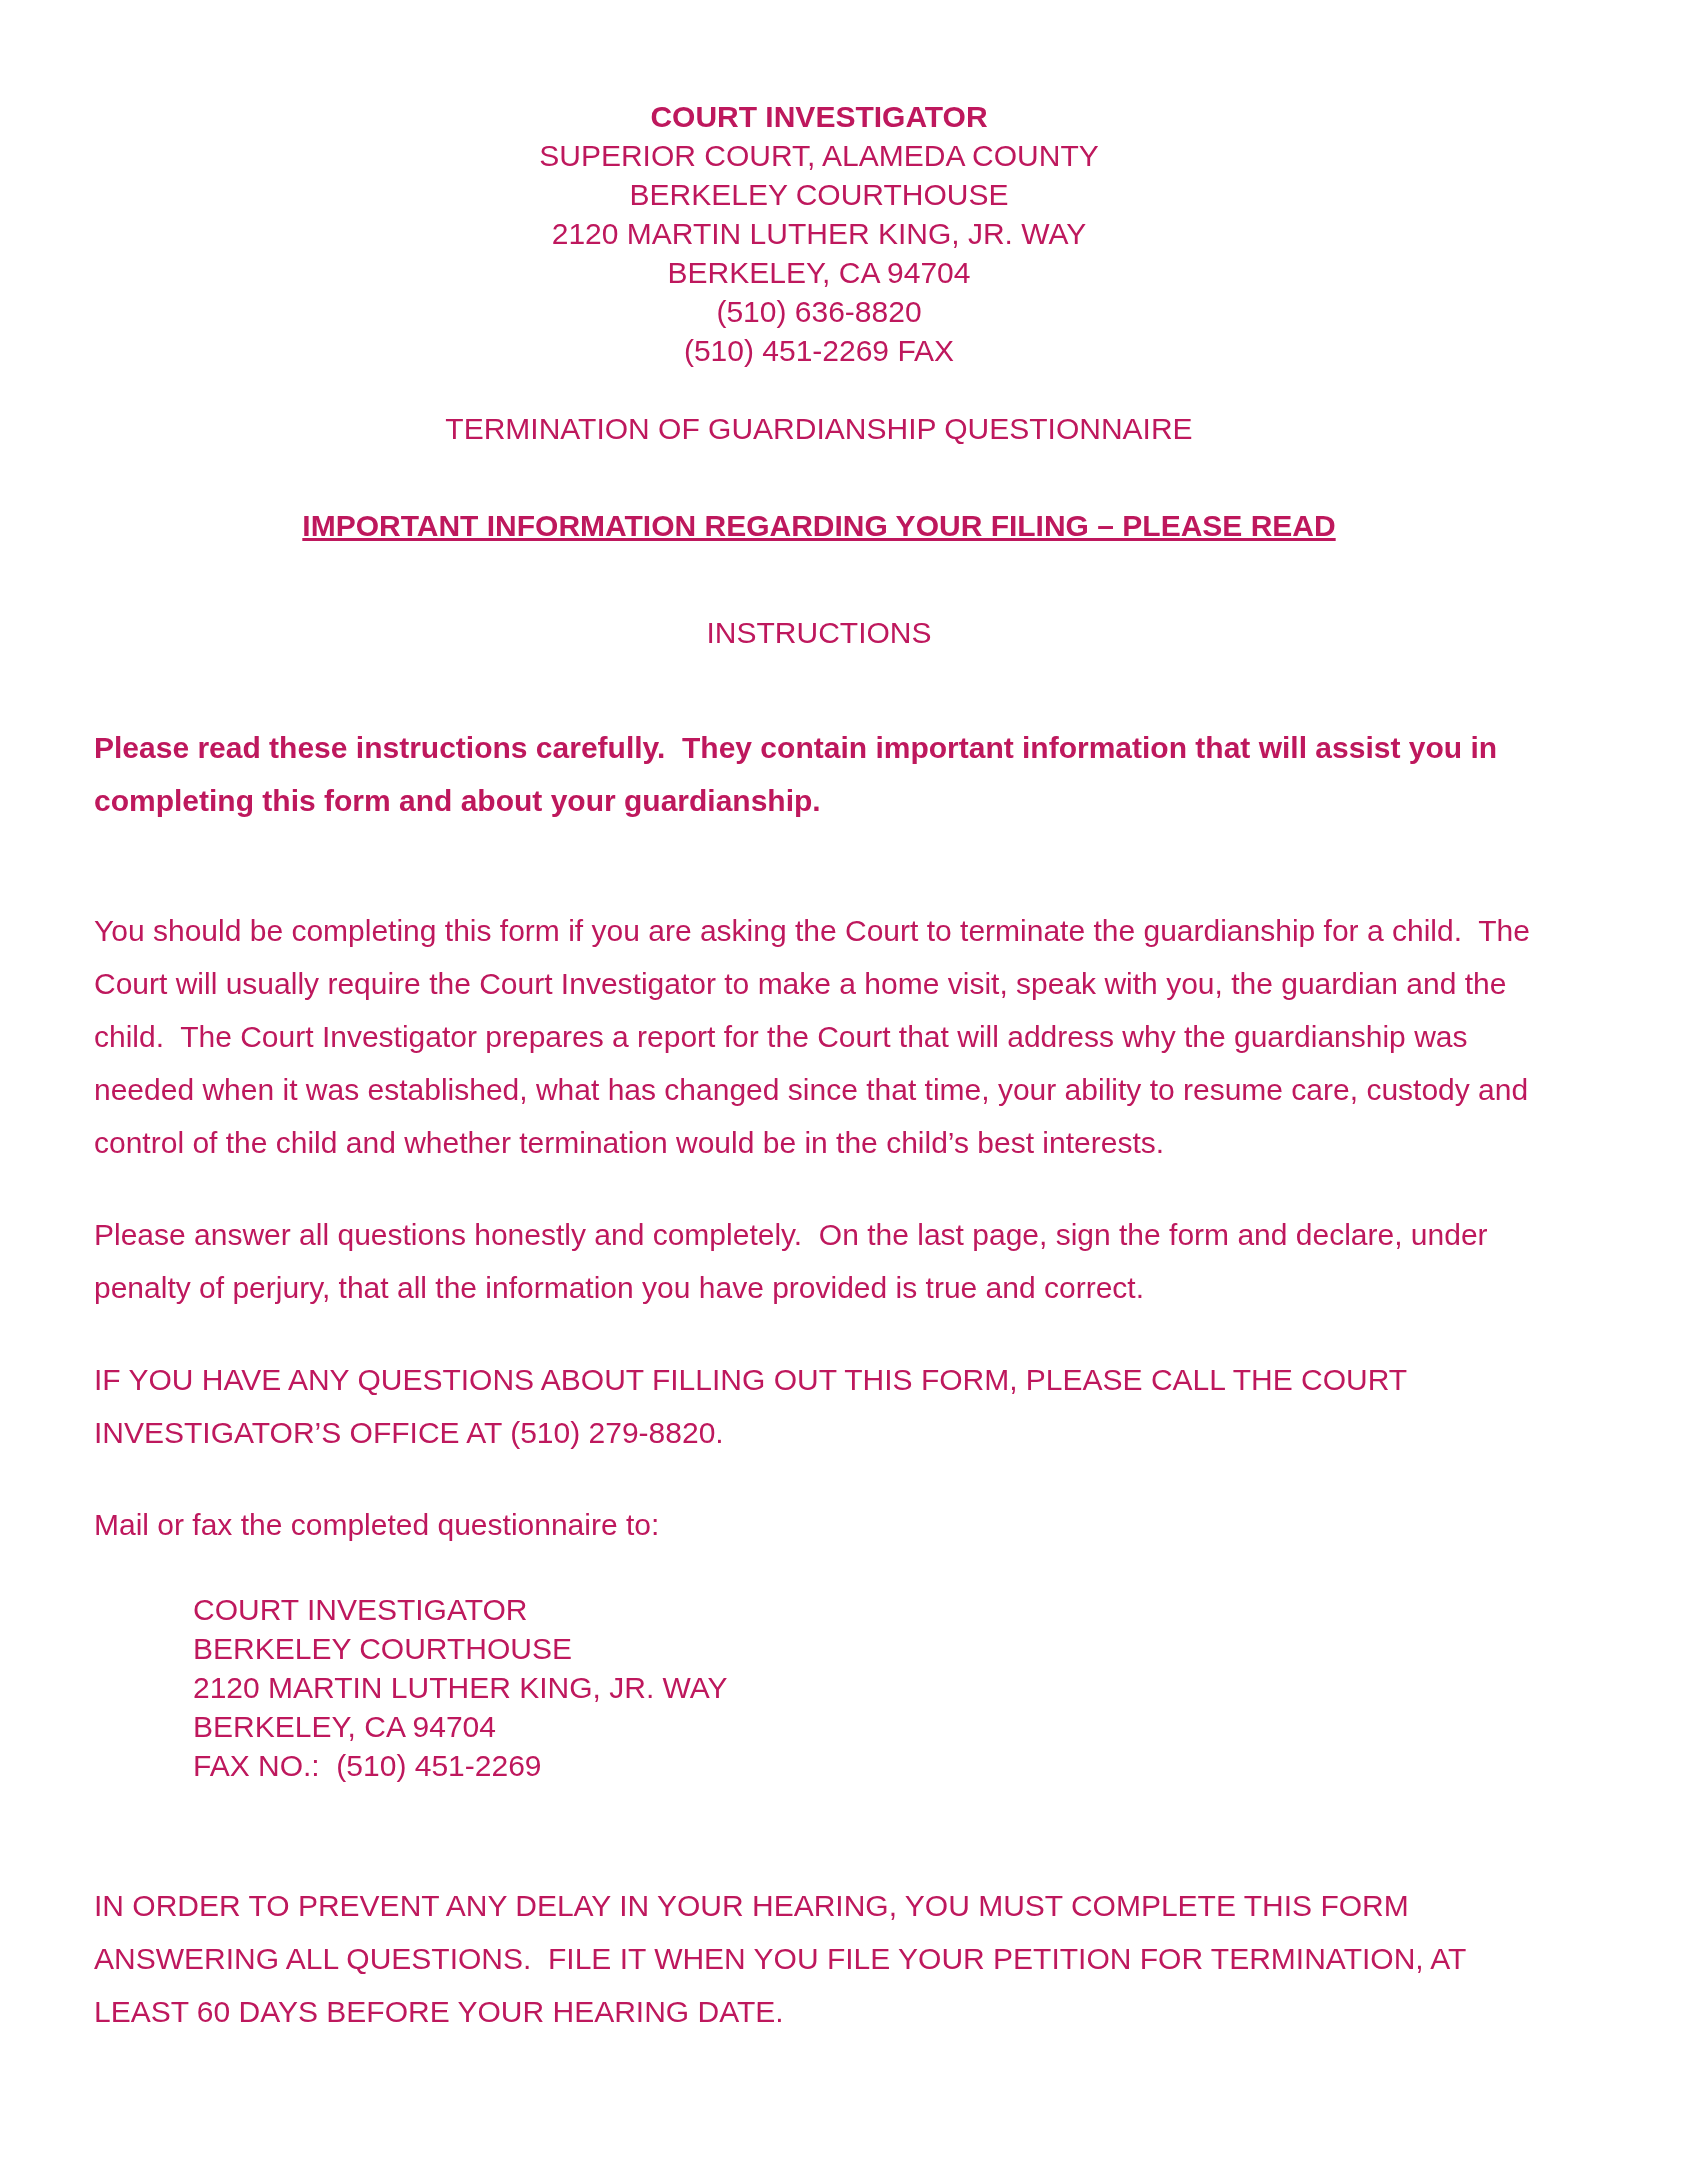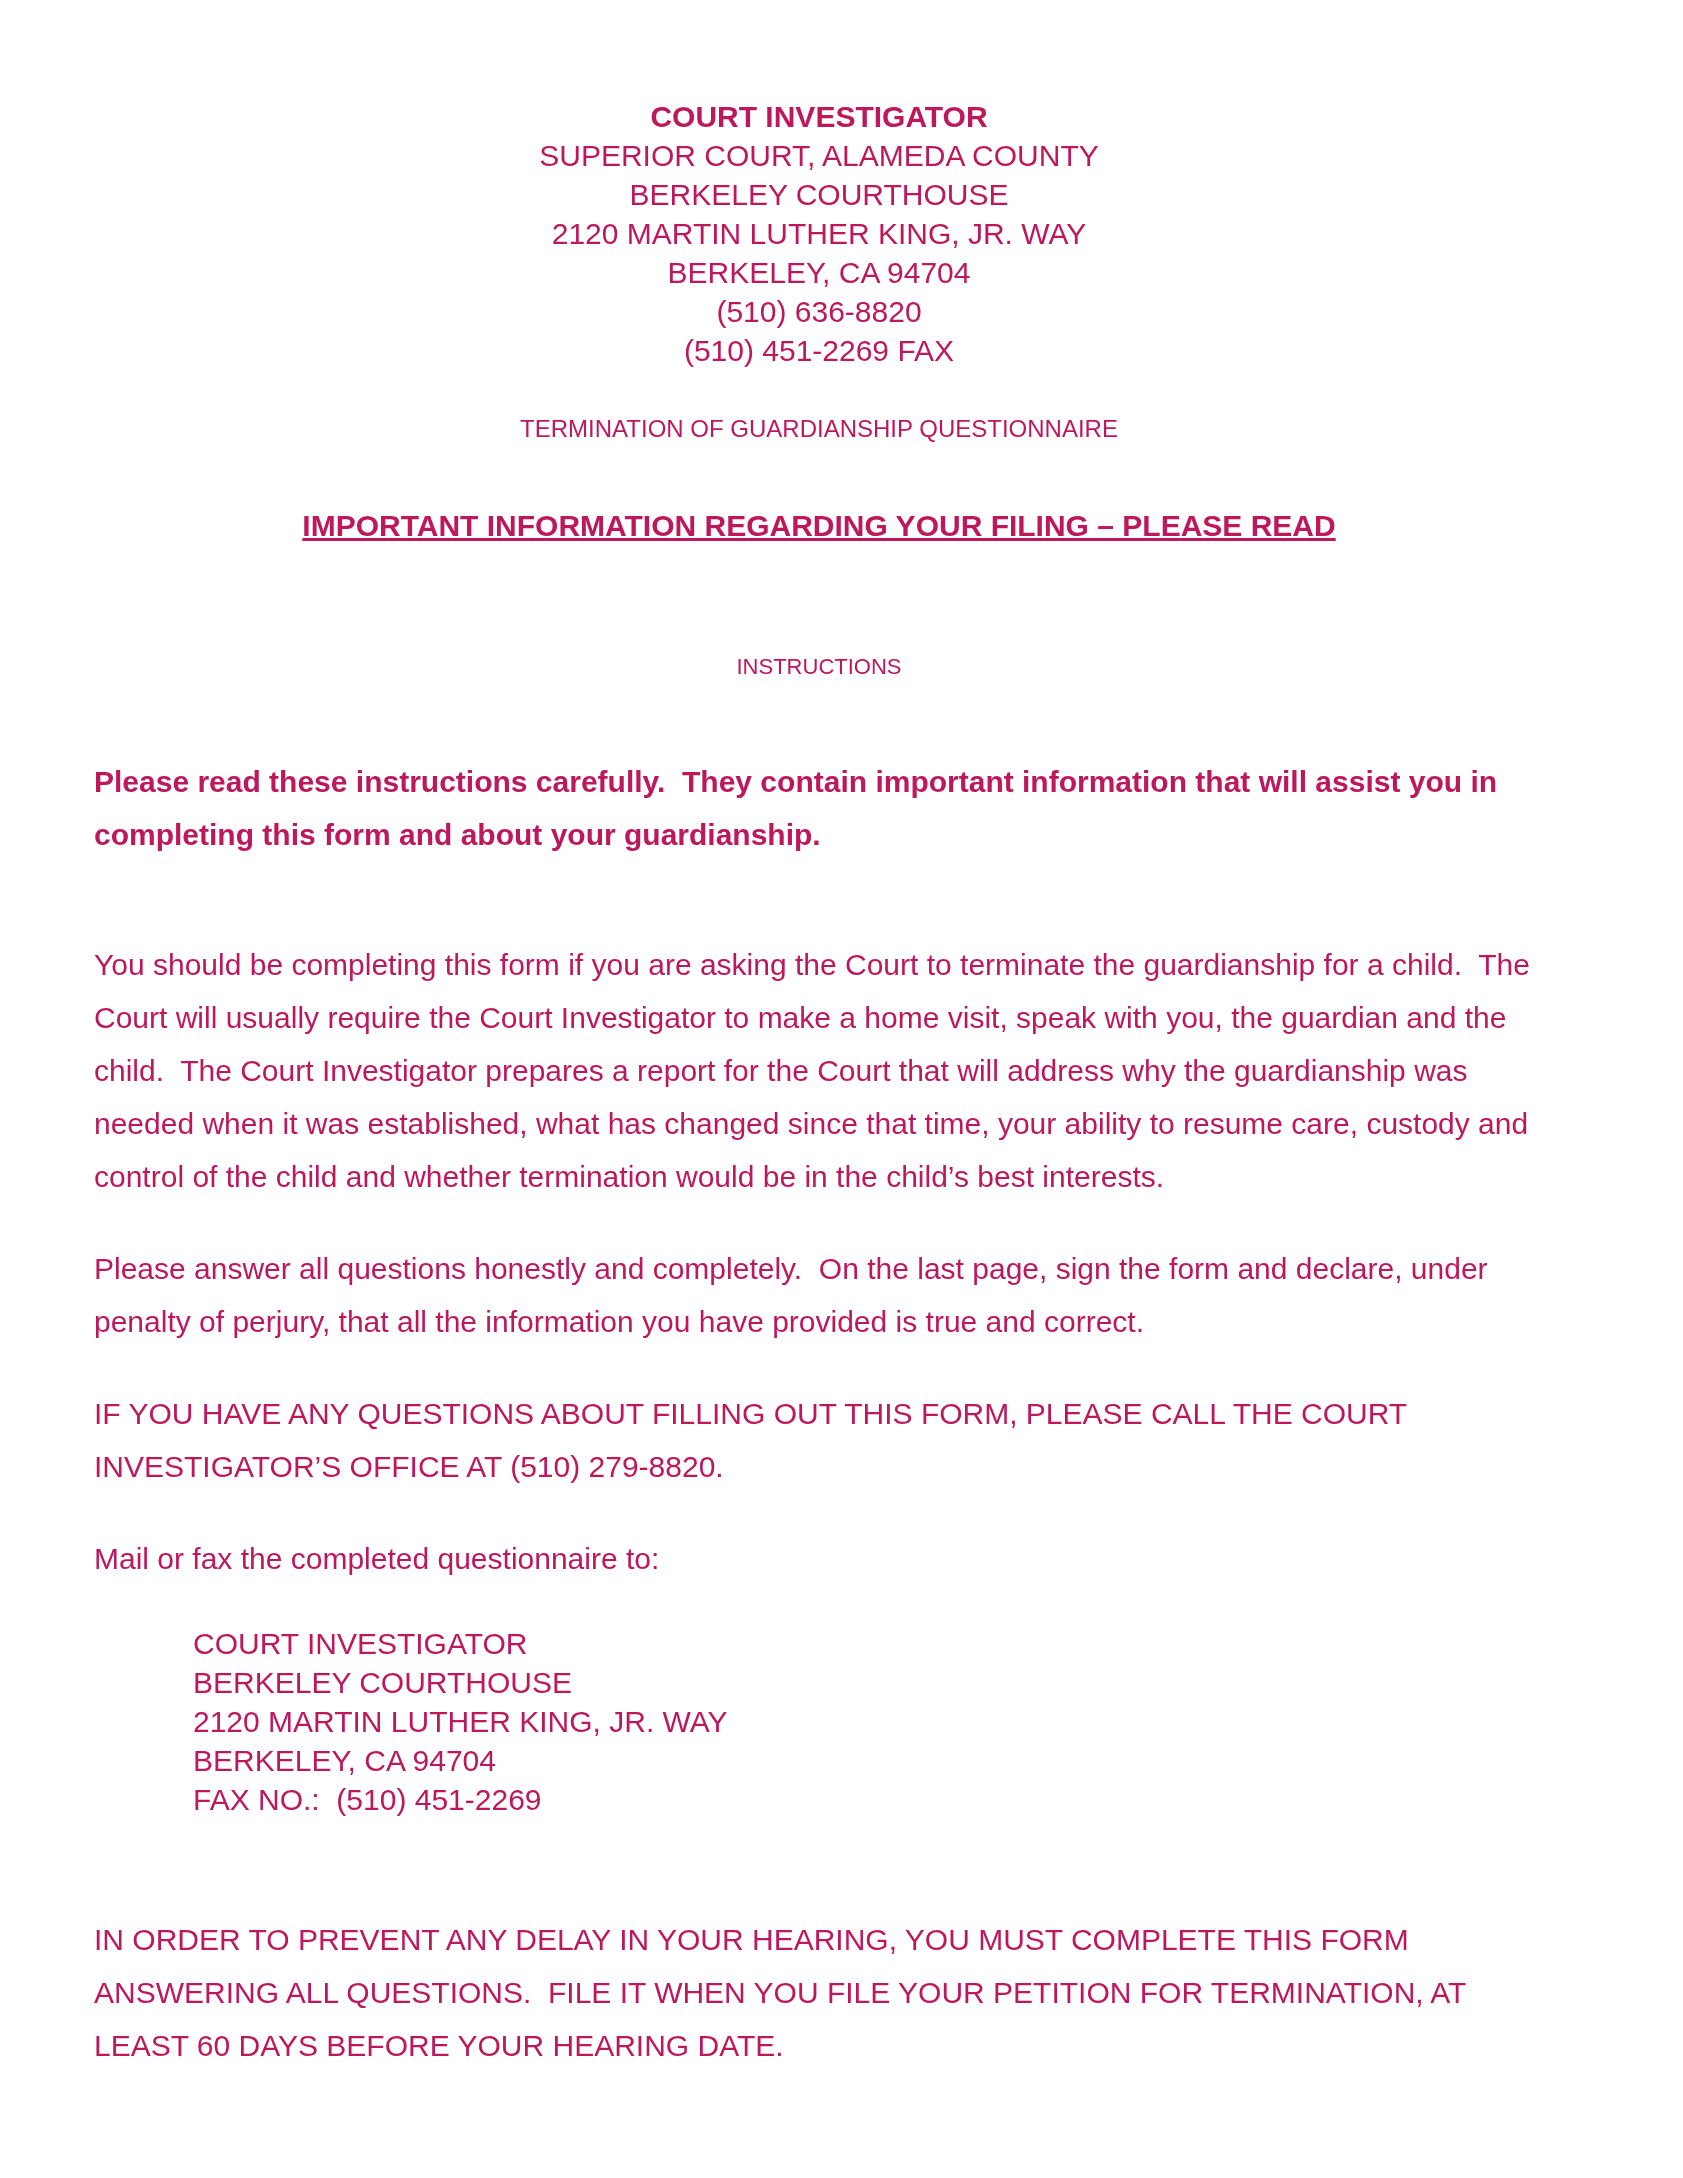--- a/index.html
+++ b/index.html
@@ -18,40 +18,40 @@
     overflow: hidden;
   }
   .hline {
     font-size: 30px;
     line-height: 39px;
     text-align: center;
     white-space: pre-wrap;
   }
   .bold { font-weight: bold; }
   .doc-title {
-    font-size: 24px;
+    font-size: 30px;
     line-height: 39px;
     text-align: center;
     margin-top: 39px;
     white-space: pre-wrap;
   }
   .important-line {
     font-size: 30px;
     line-height: 39px;
     text-align: center;
     font-weight: bold;
     text-decoration: underline;
     margin-top: 58px;
     white-space: pre-wrap;
   }
   .instructions-heading {
-    font-size: 22px;
+    font-size: 30px;
     line-height: 39px;
     text-align: center;
-    margin-top: 102px;
+    margin-top: 68px;
     white-space: pre-wrap;
   }
   .para {
     font-size: 30px;
     line-height: 53px;
     margin: 39px 0 0 0;
     white-space: pre-wrap;
   }
   .para-intro {
     margin-top: 69px;

